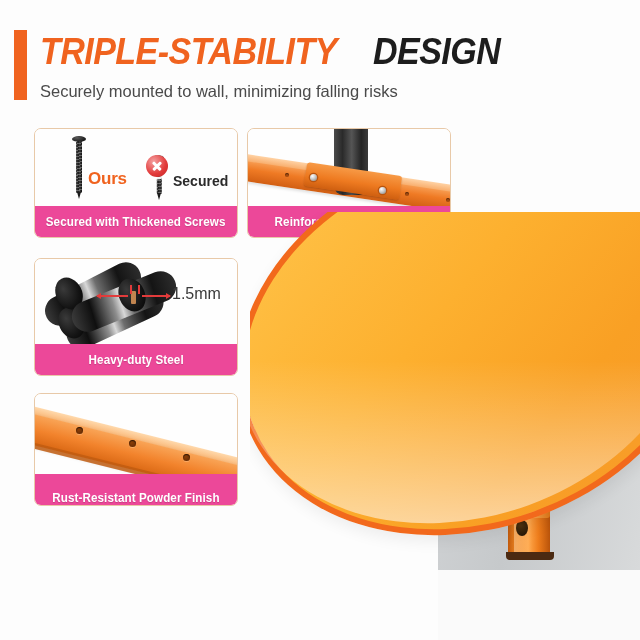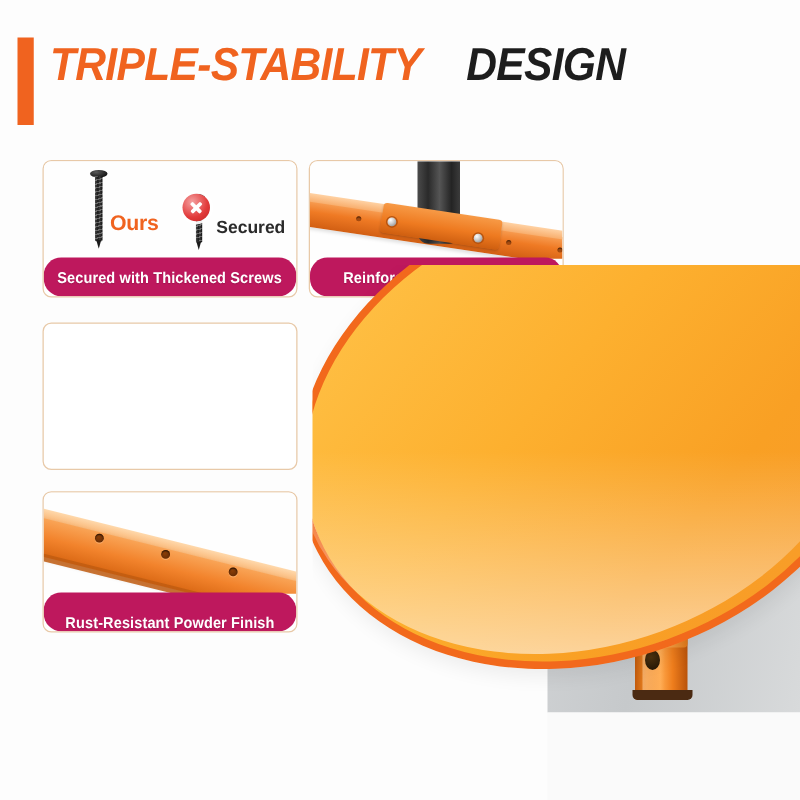--- a/index.html
+++ b/index.html
@@ -26,25 +26,24 @@
     font-size:16.5px;color:#4a4a4a;line-height:22px;white-space:nowrap;
   }
 
   
   .card{
     position:absolute;background:#ffffff;border:1px solid #e8c9a8;border-radius:7px;
     overflow:hidden;box-sizing:border-box;
   }
   .card-photo{position:absolute;left:0;top:0;right:0;background:#fefefe;overflow:hidden;}
   .card-label{
-    position:absolute;left:0;right:0;bottom:0;background:#be185d;color:#fff;
+    position:absolute;left:0;right:0;bottom:0;background:#ec4899;color:#fff;
     display:flex;align-items:center;justify-content:center;
     font-size:12.5px;font-weight:700;letter-spacing:.1px;
     text-shadow:0 1px 1px rgba(0,0,0,.16);
-    border-radius:14px;
   }
   .card-label span{display:inline-block;transform:scaleX(.93);white-space:nowrap;}
 
   #card-screws{left:34px;top:128px;width:204px;height:110px;}
   #card-screws .card-photo{height:78px;}
   #card-screws .card-label{height:31px;}
 
   #card-reinforced{left:247px;top:128px;width:204px;height:110px;}
   #card-reinforced .card-photo{height:78px;}
   #card-reinforced .card-label{height:31px;}
@@ -283,20 +282,21 @@
 </head>
 <body>
 
 <div id="stage">
 
   <div id="header">
     <div id="accent-bar"></div>
     <div id="title-line">
       <span id="title-main">TRIPLE-STABILITY</span><span id="title-sub">DESIGN</span>
     </div>
+    <div id="subtitle">Securely mounted to wall, minimizing falling risks</div>
   </div>
 
   <div class="card" id="card-screws">
     <div class="card-photo">
       <div class="screw" id="screw-ours">
         <div class="head"></div>
         <div class="shank"></div>
         <div class="thread"></div>
         <div class="tip"></div>
       </div>
@@ -327,20 +327,37 @@
       <div id="r-plate"></div>
       <div class="r-screw" id="r-screw1"></div>
       <div class="r-screw" id="r-screw2"></div>
     </div>
     <div class="card-label">
       <span>Reinforced for No Shaking</span>
     </div>
   </div>
 
   <div class="card" id="card-steel">
+    <div class="card-photo">
+      <div class="tube" id="tube-a"></div>
+      <div class="tube" id="tube-b"></div>
+      <div class="tube-cap" id="tube-b-cap"></div>
+      <div class="tube-cap" id="tube-a-cap"></div>
+      <div class="tube" id="tube-c"></div>
+      <div class="tube-cap" id="tube-c-cap"></div>
+      <div id="tube-wall"></div>
+      <div class="dim-tick" id="dim-tick1"></div>
+      <div class="dim-tick" id="dim-tick2"></div>
+      <div class="dim-arrow" id="dim-arrow-left"></div>
+      <div class="dim-arrow" id="dim-arrow-right"></div>
+      <div id="dim-label">1.5mm</div>
+    </div>
+    <div class="card-label">
+      <span>Heavy-duty Steel</span>
+    </div>
   </div>
 
   <div class="card" id="card-powder">
     <div class="card-photo">
       <div id="p-bar-top"></div>
       <div id="p-bar"></div>
       <div id="p-bar-edge"></div>
       <div class="p-hole" id="p-hole1"></div>
       <div class="p-hole" id="p-hole2"></div>
       <div class="p-hole" id="p-hole3"></div>

